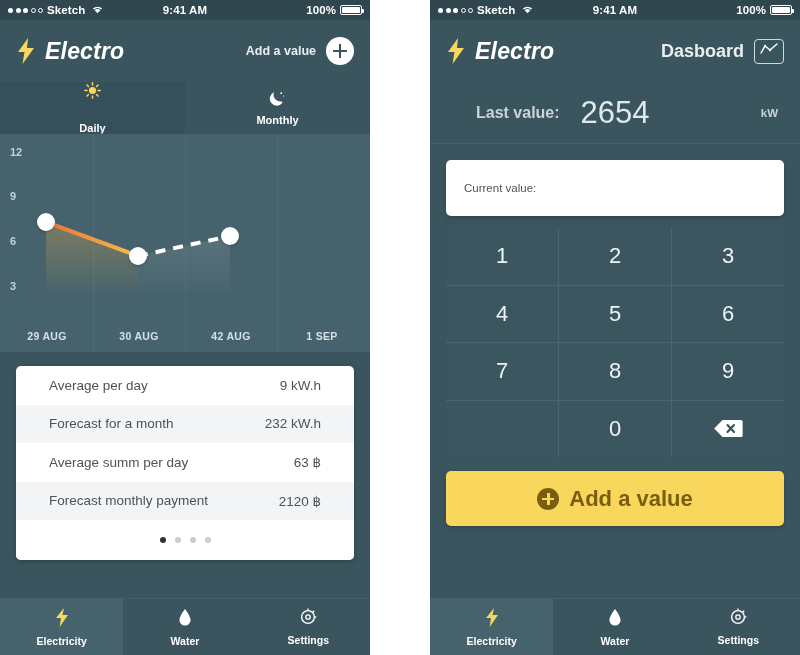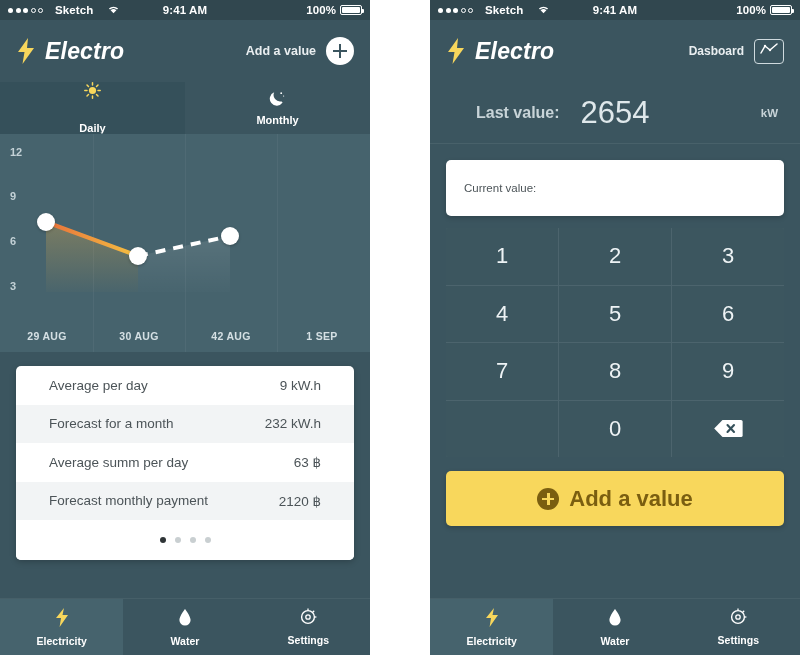--- a/index.html
+++ b/index.html
@@ -14,21 +14,21 @@
   .phone { position:relative; width:370px; height:655px; background:#3b555f; overflow:hidden; flex:0 0 370px; }
   .gutter { flex:0 0 60px; background:#ffffff; height:655px; }
 
   
   .statusbar {
     height:20px; width:100%; background:#31474f;
     display:flex; align-items:center; padding:0 8px;
     color:#ffffff; font-size:11.5px; font-weight:bold;
     letter-spacing:.1px;
   }
-  .sb-left { display:flex; align-items:center; gap:12px; }
+  .sb-left { display:flex; align-items:center; gap:4px; }
   .sb-dots { display:flex; align-items:center; gap:2.5px; }
   .sb-dot { width:5px; height:5px; border-radius:50%; background:#ffffff; }
   .sb-dot.off { background:transparent; border:1px solid #ffffff; width:5px; height:5px; }
   .sb-carrier { font-size:11.5px; font-weight:bold; }
   .sb-wifi { margin-left:2px; display:inline-block; }
   .sb-center { position:absolute; left:0; right:0; text-align:center; font-size:11.5px; font-weight:bold; pointer-events:none; }
   .sb-right { margin-left:auto; display:flex; align-items:center; gap:4px; z-index:2; }
   .sb-batt { position:relative; width:22px; height:10px; border:1px solid #ffffff; border-radius:2px; }
   .sb-batt::after { content:""; position:absolute; right:-3px; top:3px; width:2px; height:4px; background:#ffffff; border-radius:0 1px 1px 0; }
   .sb-batt i { position:absolute; left:1px; top:1px; bottom:1px; width:18px; background:#ffffff; border-radius:1px; display:block; }
@@ -37,21 +37,21 @@
   .appbar { height:62px; display:flex; align-items:center; padding:0 16px; background:#3b555f; }
   .brand { display:flex; align-items:center; gap:9px; }
   .bolt { width:20px; height:26px; flex:0 0 20px; }
   .brandname { color:#ffffff; font-size:23px; font-style:italic; font-weight:bold; letter-spacing:.2px; }
   .appbar-right { margin-left:auto; display:flex; align-items:center; gap:10px; }
   .addlabel { color:#e9eef0; font-size:12.5px; font-weight:bold; }
   .plusbtn { width:28px; height:28px; border-radius:50%; background:#ffffff; position:relative; }
   .plusbtn::before, .plusbtn::after { content:""; position:absolute; background:#3b555f; }
   .plusbtn::before { left:7px; right:7px; top:13px; height:2px; }
   .plusbtn::after { top:7px; bottom:7px; left:13px; width:2px; }
-  .dashlabel { color:#e9eef0; font-size:12px; font-weight:bold;text-align:center; }
+  .dashlabel { color:#e9eef0; font-size:18px; font-weight:bold;text-align:center; }
   .dashbtn { width:30px; height:25px; border:1.5px solid #cfdade; border-radius:4px; display:flex; align-items:center; justify-content:center; }
 
   
   .segtabs { display:flex; height:52px; position:relative; }
   .segtab { flex:1; display:flex; flex-direction:column; align-items:center; justify-content:center; gap:3px; background:#3b555f; position:relative; }
   .segtab.active { background:#35505a;justify-content:space-between; }
   .segtab .tablabel { color:#ffffff; font-size:11px; font-weight:bold; }
   .seg-arrow { position:absolute; left:50%; transform:translateX(-50%); bottom:-8px; width:0; height:0;
                border-left:9px solid transparent; border-right:9px solid transparent; border-top:9px solid #35505a; }
 

